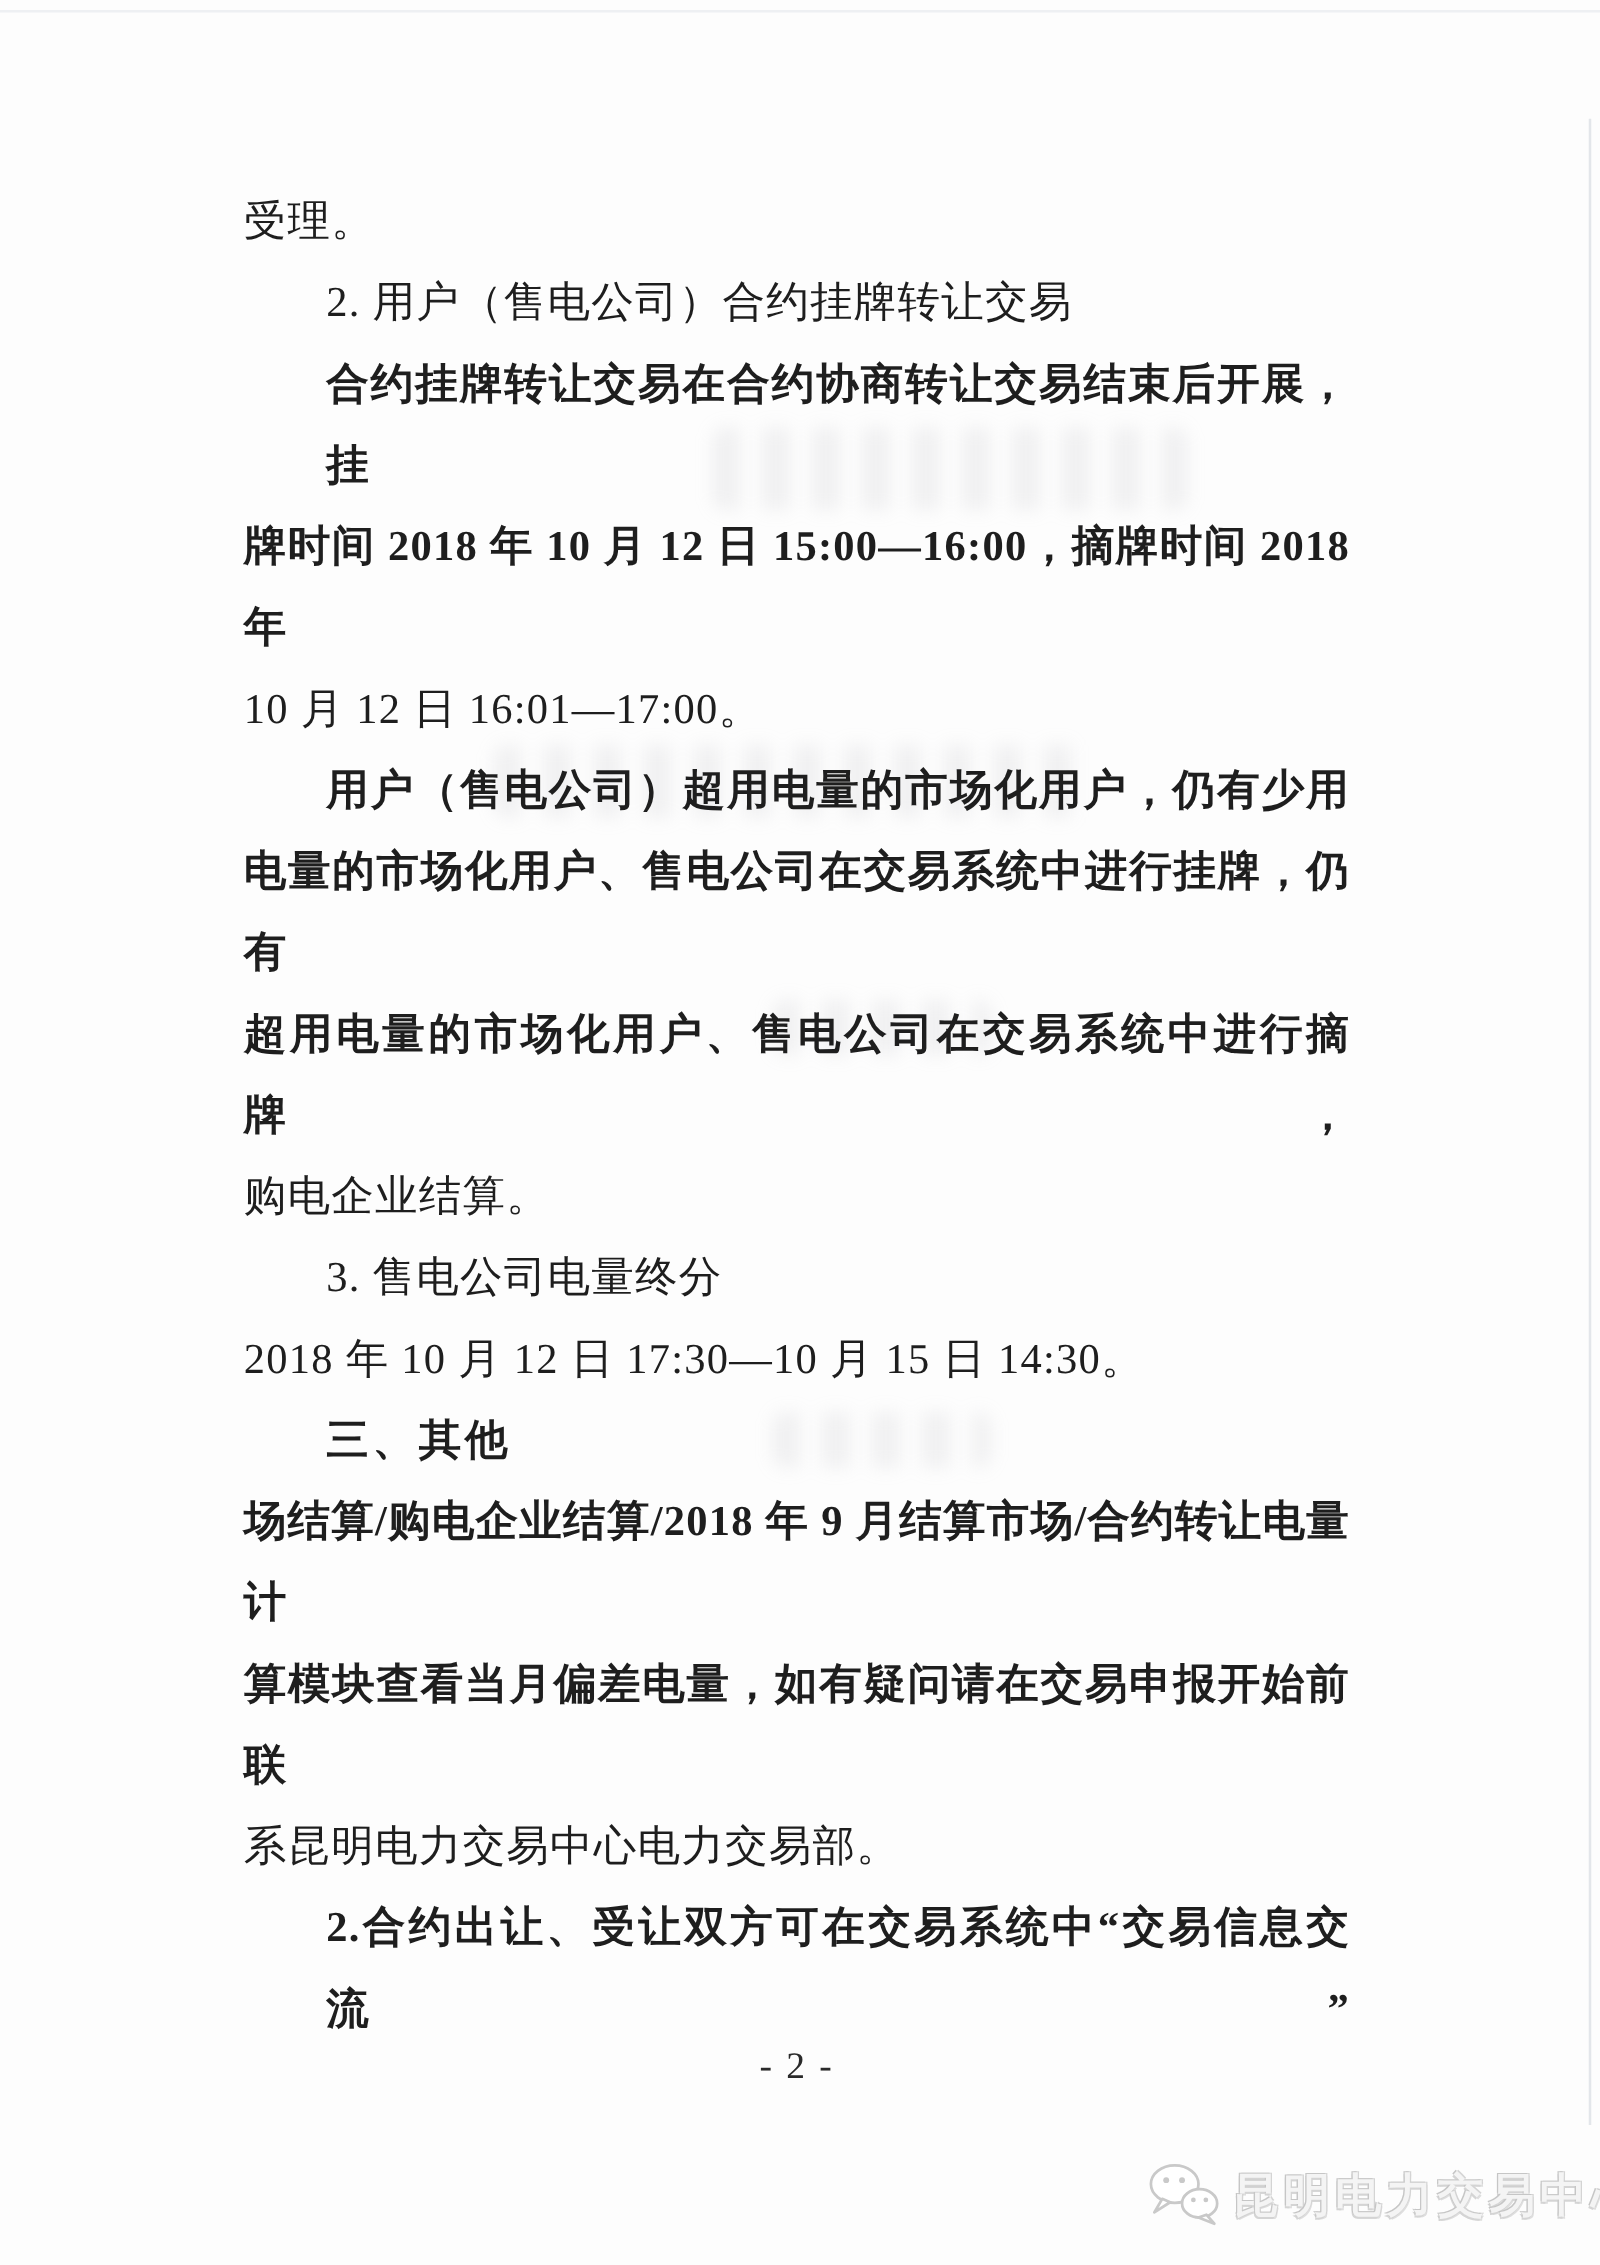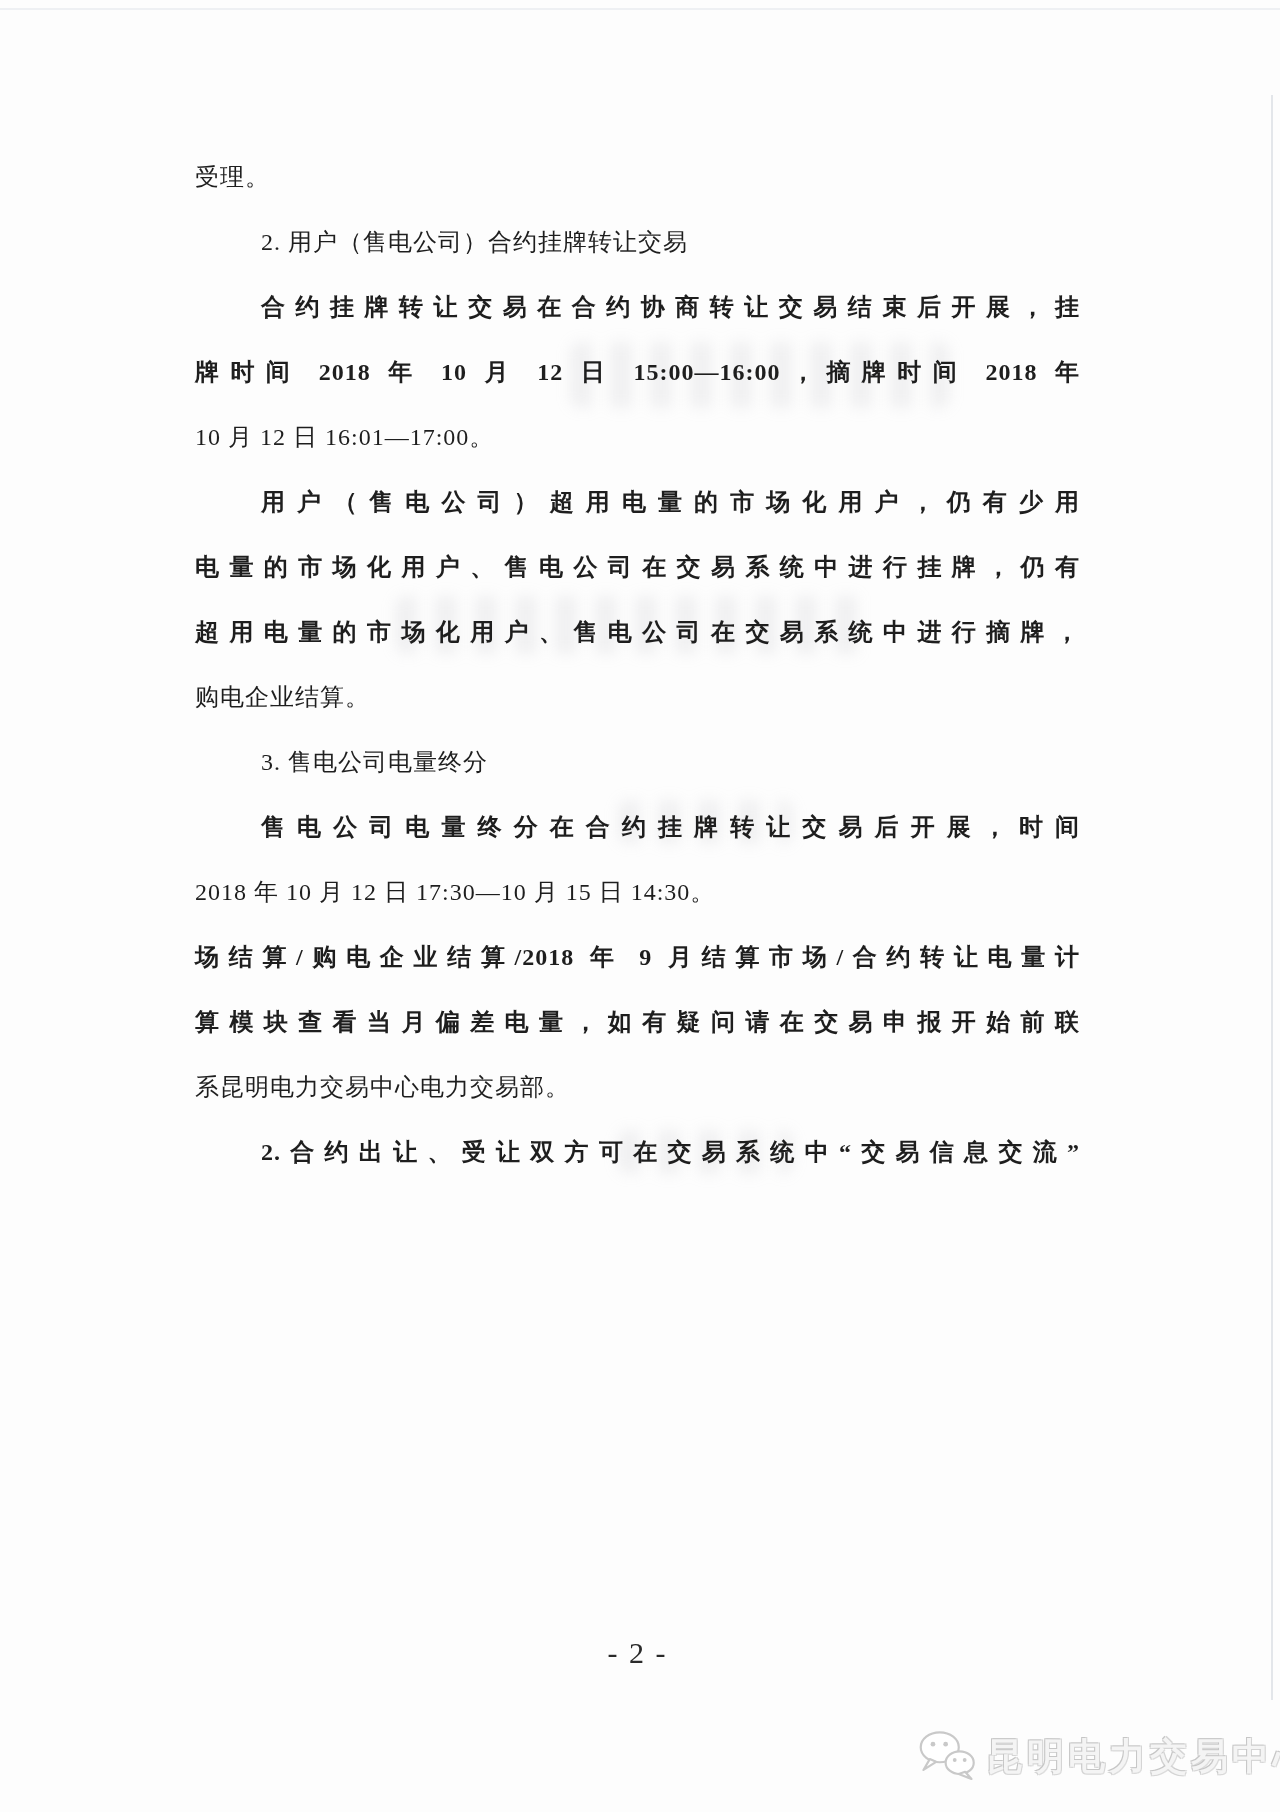--- a/index.html
+++ b/index.html
@@ -43,21 +43,21 @@
   .bleed.b3 { left: 618px; top: 800px; width: 175px; height: 44px; }
   .bleed.b4 { left: 618px; top: 1130px; width: 175px; height: 44px; }
 
   .text-block {
     position: absolute;
     left: 195px;
     top: 145px;
     width: 885px;
   }
   .line {
-    font-size: 24px;
+    font-size: 34px;
     line-height: 65px;
     letter-spacing: 1px;
     white-space: nowrap;
     text-align: left;
   }
   .line.jfull {
     white-space: normal;
     text-align: justify;
     text-align-last: justify;
     text-justify: inter-character;
@@ -121,22 +121,22 @@
     <div class="line">受理。</div>
     <div class="line indent">2. 用户（售电公司）合约挂牌转让交易</div>
     <div class="line indent jfull">合约挂牌转让交易在合约协商转让交易结束后开展，挂</div>
     <div class="line jfull">牌时间 2018 年 10 月 12 日 15:00—16:00，摘牌时间 2018 年</div>
     <div class="line">10 月 12 日 16:01—17:00。</div>
     <div class="line indent jfull">用户（售电公司）超用电量的市场化用户，仍有少用</div>
     <div class="line jfull">电量的市场化用户、售电公司在交易系统中进行挂牌，仍有</div>
     <div class="line jfull">超用电量的市场化用户、售电公司在交易系统中进行摘牌，</div>
     <div class="line">购电企业结算。</div>
     <div class="line indent">3. 售电公司电量终分</div>
-    <div class="line indent jfull">售电公司电量终分在合约挂牌转让交易后开展，时间</div>
     <div class="line">2018 年 10 月 12 日 17:30—10 月 15 日 14:30。</div>
+    <div class="line indent bold-heading">三、其他</div>
     <div class="line jfull">场结算/购电企业结算/2018 年 9 月结算市场/合约转让电量计</div>
     <div class="line jfull">算模块查看当月偏差电量，如有疑问请在交易申报开始前联</div>
     <div class="line">系昆明电力交易中心电力交易部。</div>
     <div class="line indent jfull">2.合约出让、受让双方可在交易系统中“交易信息交流”</div>
 
   </main>
 
   <div class="page-number">- 2 -</div>
 
   <div class="watermark">

